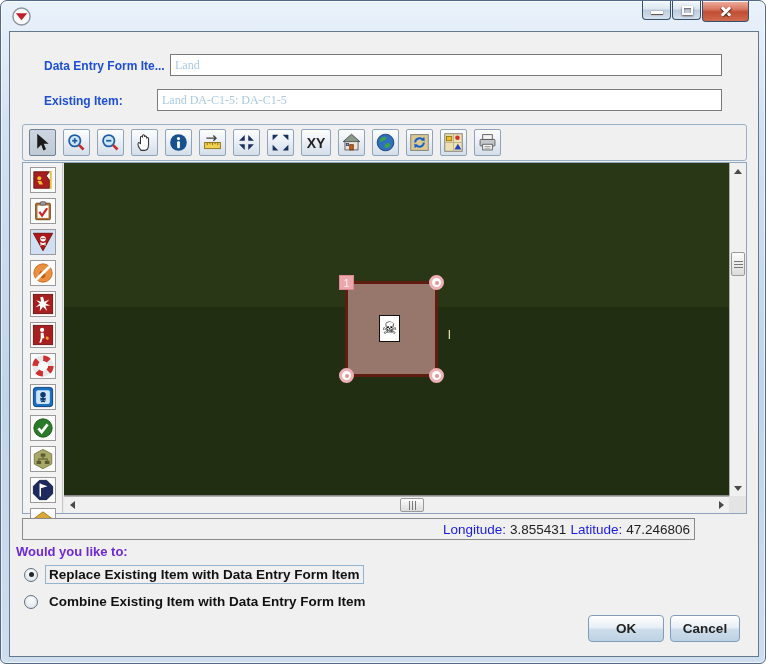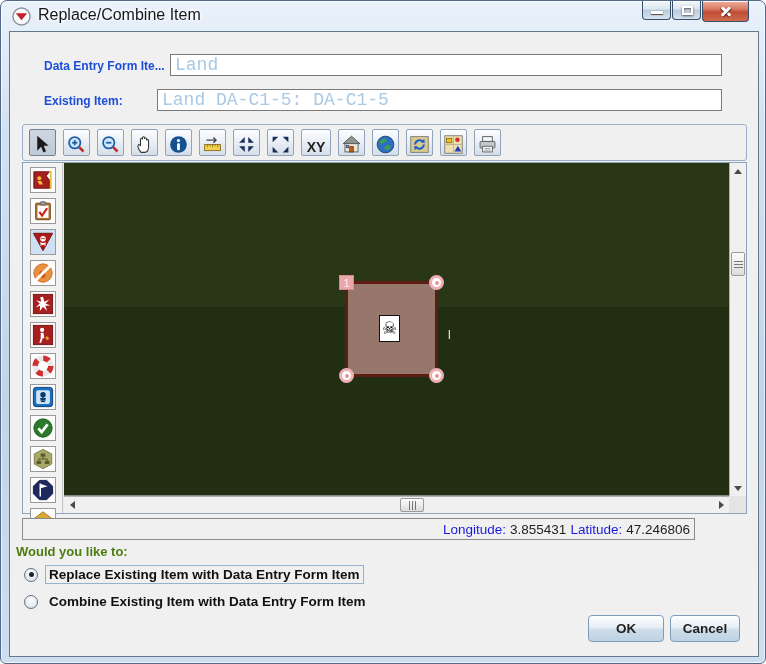--- a/index.html
+++ b/index.html
@@ -41,33 +41,33 @@
   .glyph-x::before{ transform:rotate(45deg); } .glyph-x::after{ transform:rotate(-45deg); }
 
   
   .client{
     position:absolute; left:8px; top:30px; width:750px; height:626px;
     background:#f0f0f0; border:1px solid #64788c;
   }
   .lbl{ position:absolute; font-size:12px; font-weight:bold; color:#1d4ed8; }
   .field{
     position:absolute; height:22px; background:#fff; border:1px solid #7a7a7a;
-    font-family:Liberation Mono, monospace; font-size:18px; color:#a9c9e4; padding:0 4px;
+    font-family:Liberation Serif, serif; font-size:12px; color:#a9c9e4; padding:0 4px;
   }
 
   
   .toolbar{
     position:absolute; left:12px; top:92px; width:725px; height:37px;
     border:1px solid #9ab0c6; border-radius:3px; background:#f0f0f0;
     display:flex; align-items:center; padding:0 6px; gap:7px;
   }
   .tbtn{
     width:27px; height:27px; border:1px solid #8fa4ba; border-radius:2px;
     background:linear-gradient(180deg,#fdfeff 0%,#e9eef5 50%,#d4dde8 100%);
-    display:flex; align-items:flex-end; justify-content:center; flex:0 0 auto;
+    display:flex; align-items:center; justify-content:center; flex:0 0 auto;
   }
   .tbtn.selected{ background:linear-gradient(180deg,#cdd6e0,#bfcad6); border-color:#6d8298; }
   .tbtn svg{ width:21px; height:21px; }
   .combo{ display:flex; height:26px; flex:0 0 auto; }
   .combo input{
     width:92px; height:26px; border:1px solid #8fa4ba; border-right:none;
     font-family:"Liberation Sans",sans-serif; font-size:13px; font-weight:bold; color:#222; padding:0 5px;
   }
   .combo .drop{
     width:21px; height:26px; border:1px solid #8fa4ba;
@@ -142,21 +142,21 @@
 
   
   .statusbar{
     position:absolute; left:12px; top:486px; width:673px; height:22px;
     border:1px solid #8a8a8a; background:#f0f0f0; display:flex; align-items:center;
     justify-content:flex-end; padding-right:4px; font-size:13.5px; gap:4px;
   }
   .st-label{ color:#1a1ae0; } .st-val{ color:#222; }
 
   
-  .question{ position:absolute; left:6px; top:512px; font-size:13px; font-weight:bold; color:#4d7c0f; }
+  .question{ position:absolute; left:6px; top:512px; font-size:13px; font-weight:bold; color:#6d28d9; }
   .radiorow{ position:absolute; left:14px; display:flex; align-items:center; gap:7px; }
   .radiorow.r1{ top:533px; } .radiorow.r2{ top:560px; }
   .radio{
     width:14px; height:14px; border-radius:50%; border:1px solid #5f7183;
     background:radial-gradient(circle at 50% 35%,#ffffff 0%,#e2e8ee 70%,#c8d2da 100%);
     position:relative; flex:0 0 auto;
   }
   .radio.checked::after{
     content:""; position:absolute; left:3.5px; top:3.5px; width:5px; height:5px;
     border-radius:50%; background:#20262c;
@@ -179,21 +179,20 @@
 
 <div class="window">
 
   <div class="titlebar">
     <span class="app-icon">
       <svg viewBox="0 0 20 20">
           <circle cx="10" cy="10" r="9" fill="#fafafa" stroke="#8a93a0" stroke-width="1.5"></circle>
           <polygon points="4,6.5 16,6.5 10,14" fill="#c0202c"></polygon>
         </svg>
     </span>
-    <span class="win-title">Replace/Combine Item</span>
     <div class="winbtns">
       <div class="wbtn min">
           <span class="glyph-min"></span>
         </div>
       <div class="wbtn max">
           <span class="glyph-max"></span>
         </div>
       <div class="wbtn close">
           <span class="glyph-x"></span>
         </div>

